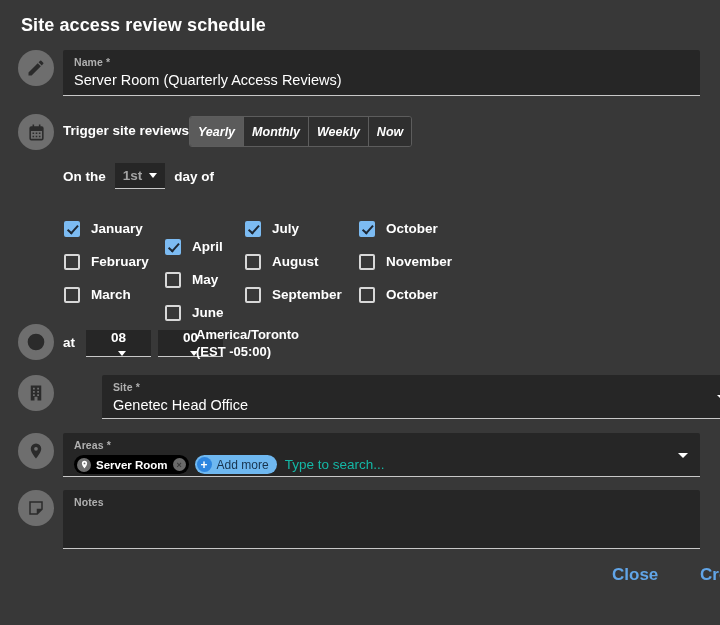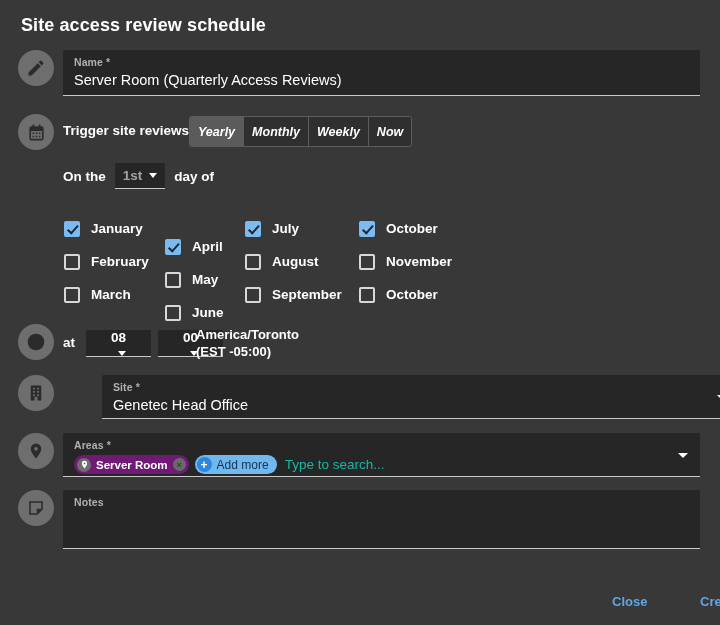--- a/index.html
+++ b/index.html
@@ -248,21 +248,21 @@
     position: absolute;
     left: 11px;
     top: 22px;
     display: flex;
     align-items: center;
   }
   .chip {
     display: flex;
     align-items: center;
     height: 19px;
-    background: #701a75;
+    background: #000000;
     border-radius: 10px;
     padding: 0 3px 0 3px;
     margin-right: 6px;
     cursor: pointer;
   }
   .chip-icon {
     width: 14px; height: 14px;
     border-radius: 50%;
     background: #6e6e6e;
     display: flex;
@@ -321,22 +321,22 @@
   }
   .areas-placeholder {
     font-size: 13.5px;
     color: #14b8a6;
     white-space: nowrap;
   }
 
   
   .footer-btn {
     position: absolute;
-    top: 594px;
-    font-size: 13px;
+    top: 565px;
+    font-size: 17px;
     font-weight: bold;
     color: #61a5e8;
     cursor: pointer;
     background: none;
     border: none;
     font-family: inherit;
   }
   #close-button  { left: 612px; }
   #create-button { left: 668px; margin-left: 32px; }
 </style>

